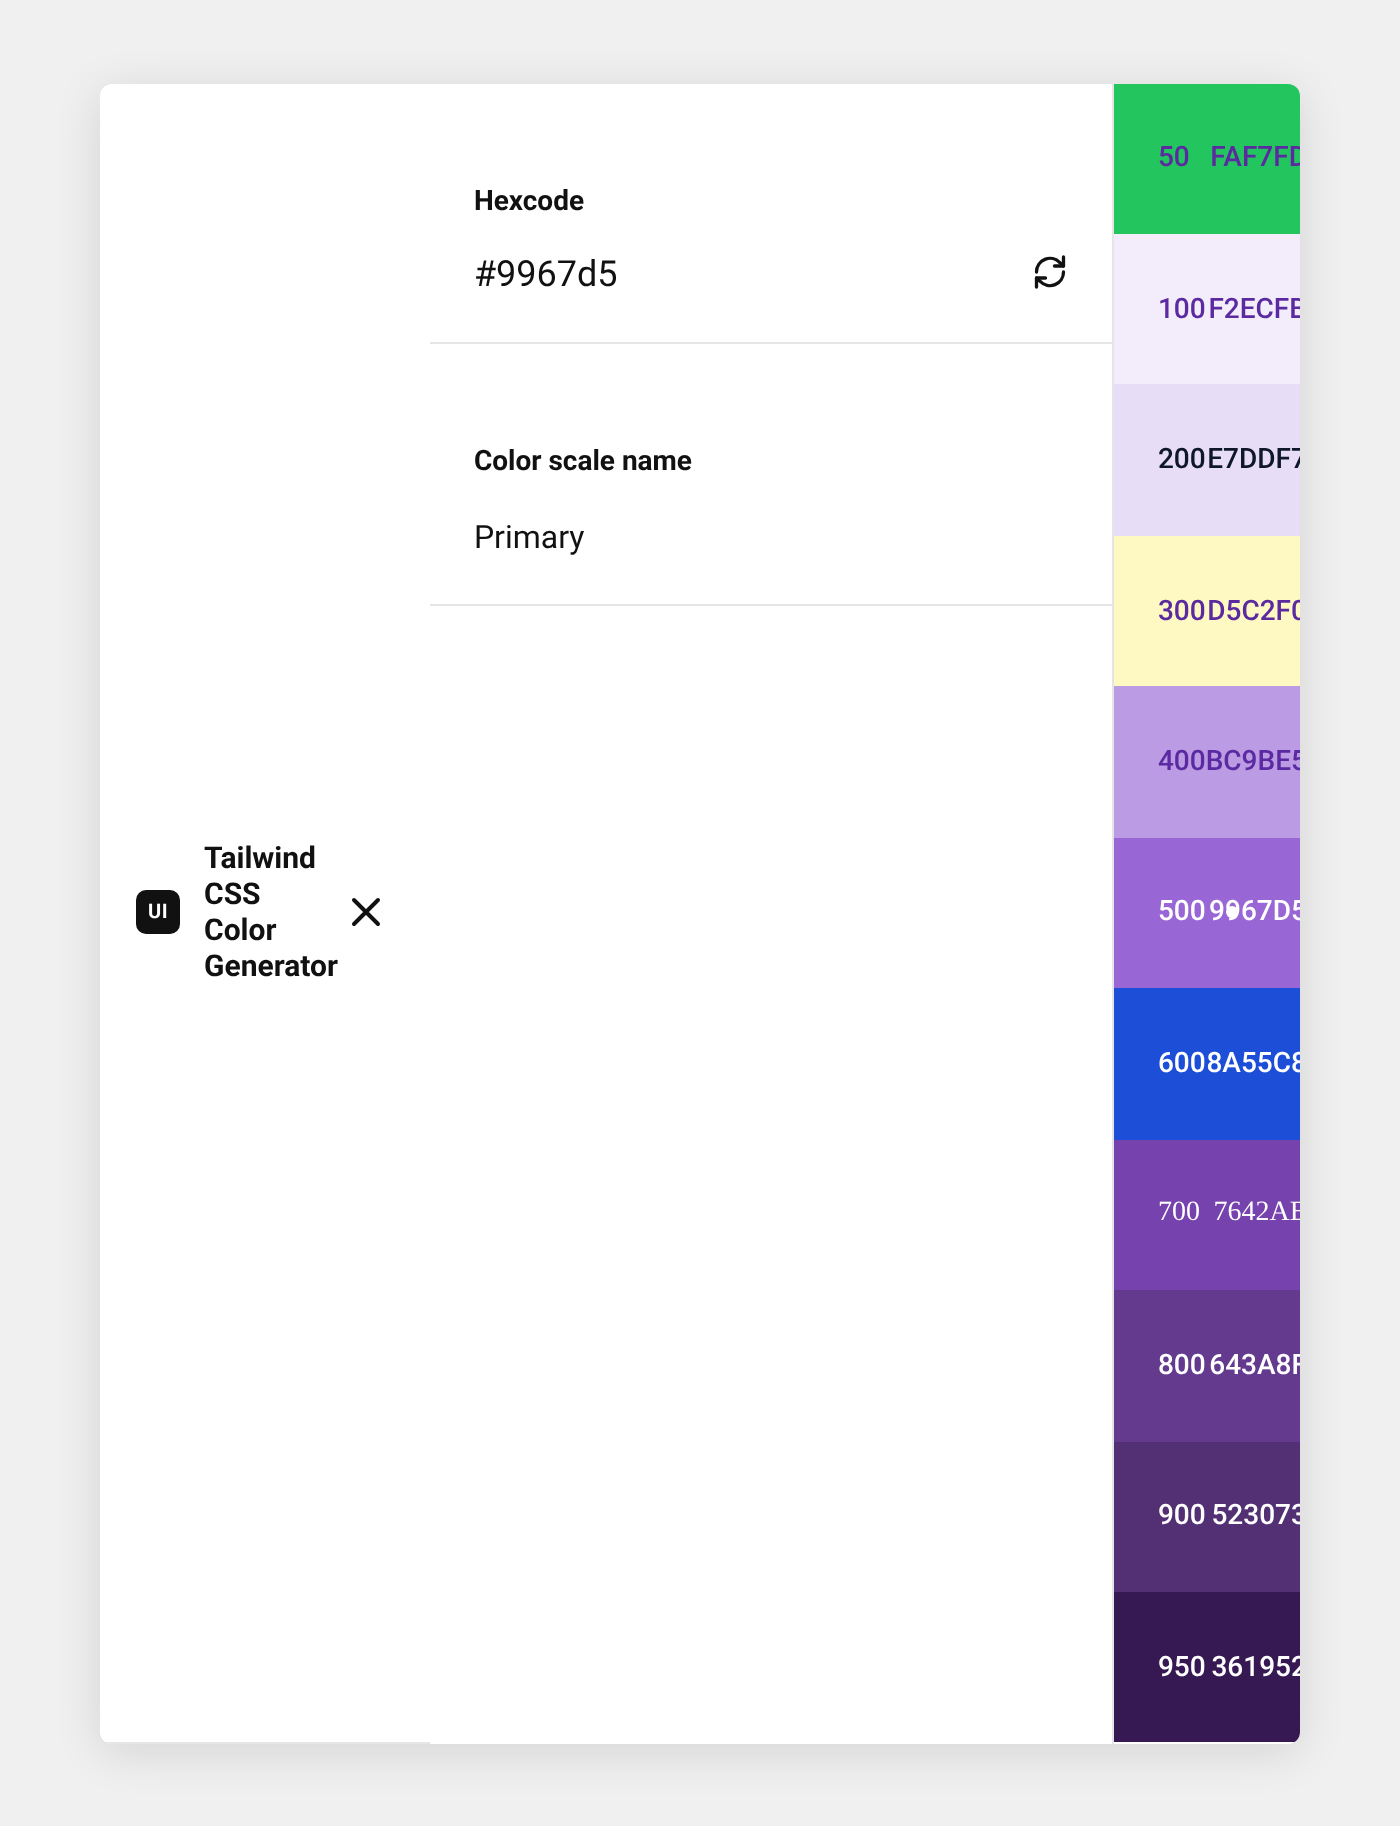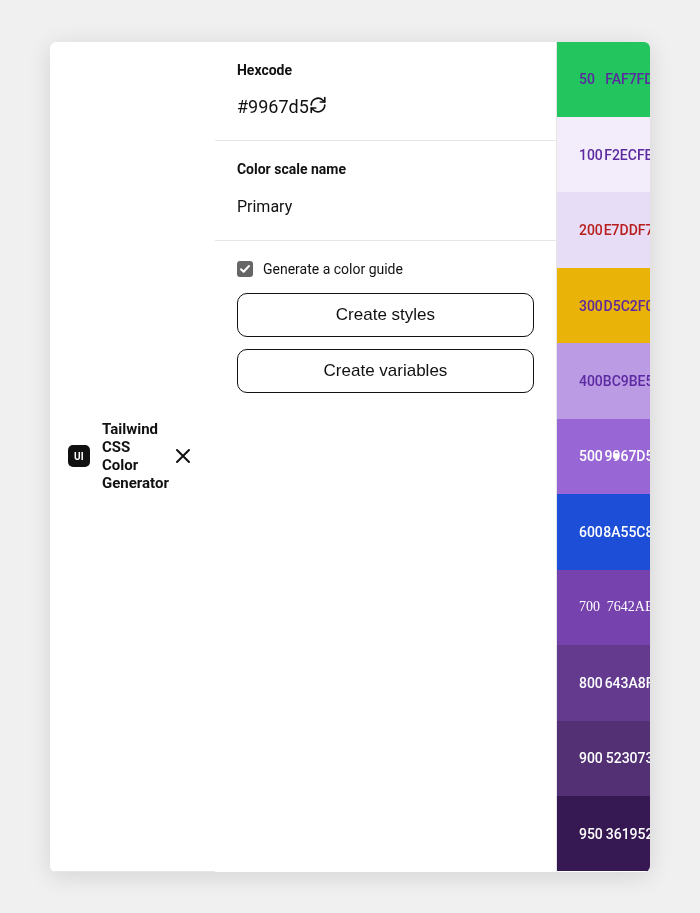--- a/index.html
+++ b/index.html
@@ -76,25 +76,26 @@
   .section {
     padding: 20px 22px 22px;
     border-bottom: 1px solid #e5e5e5;
   }
   .section.nb { border-bottom: none; }
   .sec-label {
     font-size: 14px;
     font-weight: 700;
     color: #111;
     margin-bottom: 18px;
+    margin-top: 31px;
   }
   .hex-row {
     display: flex;
     align-items: center;
-    justify-content: flex-start;
+    justify-content: space-between;
   }
   .hex-value {
     font-size: 18px;
     font-weight: 400;
     color: #111;
   }
   .refresh-btn {
     cursor: pointer;
     color: #111;
   }
@@ -230,49 +231,37 @@
           </div>
         </div>
       </div>
 
 
       <div class="section">
         <div class="sec-label">Color scale name</div>
         <div class="scale-name">Primary</div>
       </div>
 
-      <div class="section nb">
-        <div class="chk-row">
-          <div class="chk">
-            <svg width="12" height="12" viewBox="0 0 12 12">
-                <path d="M2 6.2 L4.6 8.8 L10 3" stroke="#fff" stroke-width="2" fill="none" stroke-linecap="round" stroke-linejoin="round"></path>
-              </svg>
-          </div>
-          <div class="chk-label">Generate a color guide</div>
-        </div>
-        <button class="big-btn">Create styles</button>
-        <button class="big-btn">Create variables</button>
-      </div>
 
     </div>
 
     <div class="right" id="swatches">
         <div class="swatch" style="background: #22c55e; color: rgb(91, 41, 160);">
           <span>50</span>
           <span>FAF7FD</span>
         </div>
         <div class="swatch" style="background: rgb(242, 236, 251); color: rgb(91, 41, 160);">
           <span>100</span>
           <span>F2ECFB</span>
         </div>
-        <div class="swatch" style="background: rgb(231, 221, 247); color: #b91c1c;">
+        <div class="swatch" style="background: rgb(231, 221, 247); color: #0f172a;">
           <span>200</span>
           <span>E7DDF7</span>
         </div>
-        <div class="swatch" style="background: #eab308; color: rgb(91, 41, 160);">
+        <div class="swatch" style="background: #fef9c3; color: rgb(91, 41, 160);">
           <span>300</span>
           <span>D5C2F0</span>
         </div>
         <div class="swatch" style="background: rgb(188, 155, 229); color: rgb(91, 41, 160);">
           <span>400</span>
           <span>BC9BE5</span>
         </div>
         <div class="swatch" style="background: rgb(153, 103, 213); color: rgb(255, 255, 255);">
           <span>500</span>
           <span>9967D5</span>

